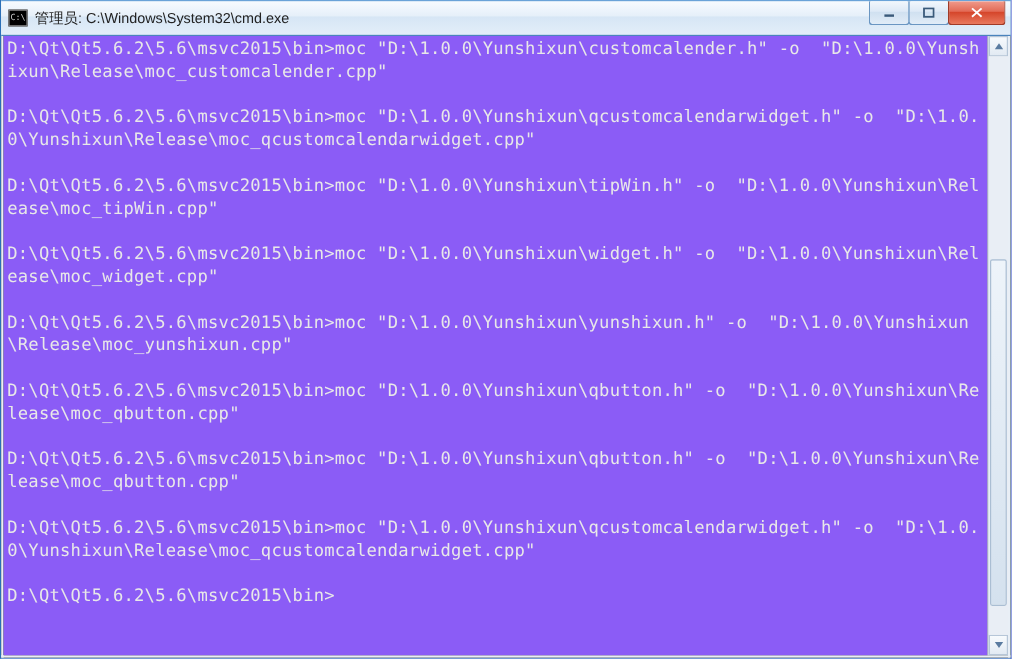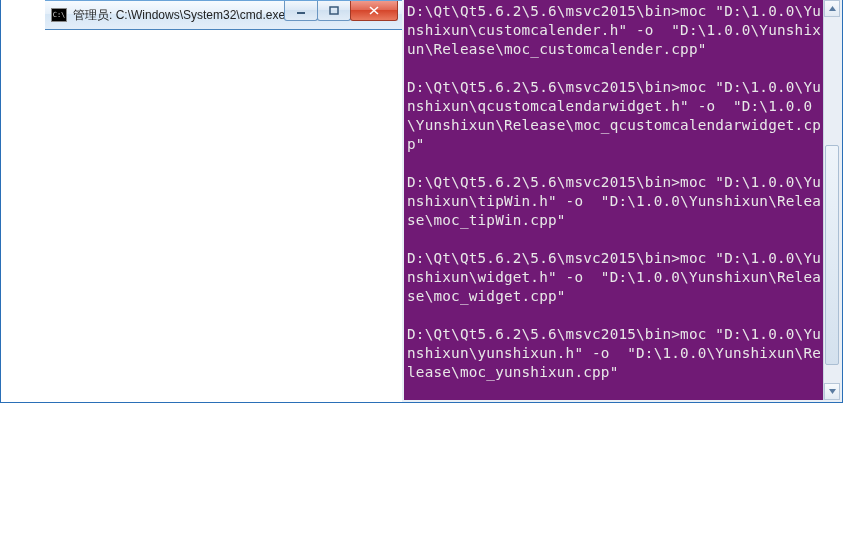--- a/index.html
+++ b/index.html
@@ -4,27 +4,26 @@
 <style>
   * { margin: 0; padding: 0; box-sizing: border-box; }
   body {
     background: #fff;
     font-family: "Segoe UI", Tahoma, sans-serif;
     font-size: 12px;
     overflow: hidden;
   }
   .window {
     width: 843px;
-    height: 403px;
+    height: 549px;
     border: 1px solid #2a6fb7;
     border-top: none;
     display: flex;
-    flex-direction: row;
+    flex-direction: column;
     box-shadow: 0 0 2px rgba(0,0,0,0.1);
-    padding-left: 44px;
   }
   .titlebar {
     height: 30px;
     background: linear-gradient(#f7fbff, #e5eff9 45%, #d6e6f5 46%, #e3eef9);
     border-top: 1px solid #6aa3d8;
     border-bottom: 1px solid #4a84bd;
     display: flex;
     align-items: center;
     padding-left: 6px;
   }
@@ -82,21 +81,21 @@
   .console-wrap {
     flex: 1;
     position: relative;
     border: 2px solid #e9eff6;
     border-top: none;
     display: flex;
     background: #000;
   }
   .console {
     flex: 1;
-    background: #701a75;
+    background: #8b5cf6;
     color: #e8e8e8;
     font-family: Consolas, "Lucida Console", monospace;
     font-size: 14.3px;
     line-height: 19px;
     white-space: pre-wrap;
     word-break: break-all;
     padding: 2px 2px 2px 3px;
     letter-spacing: 0.2px;
     overflow: hidden;
   }

